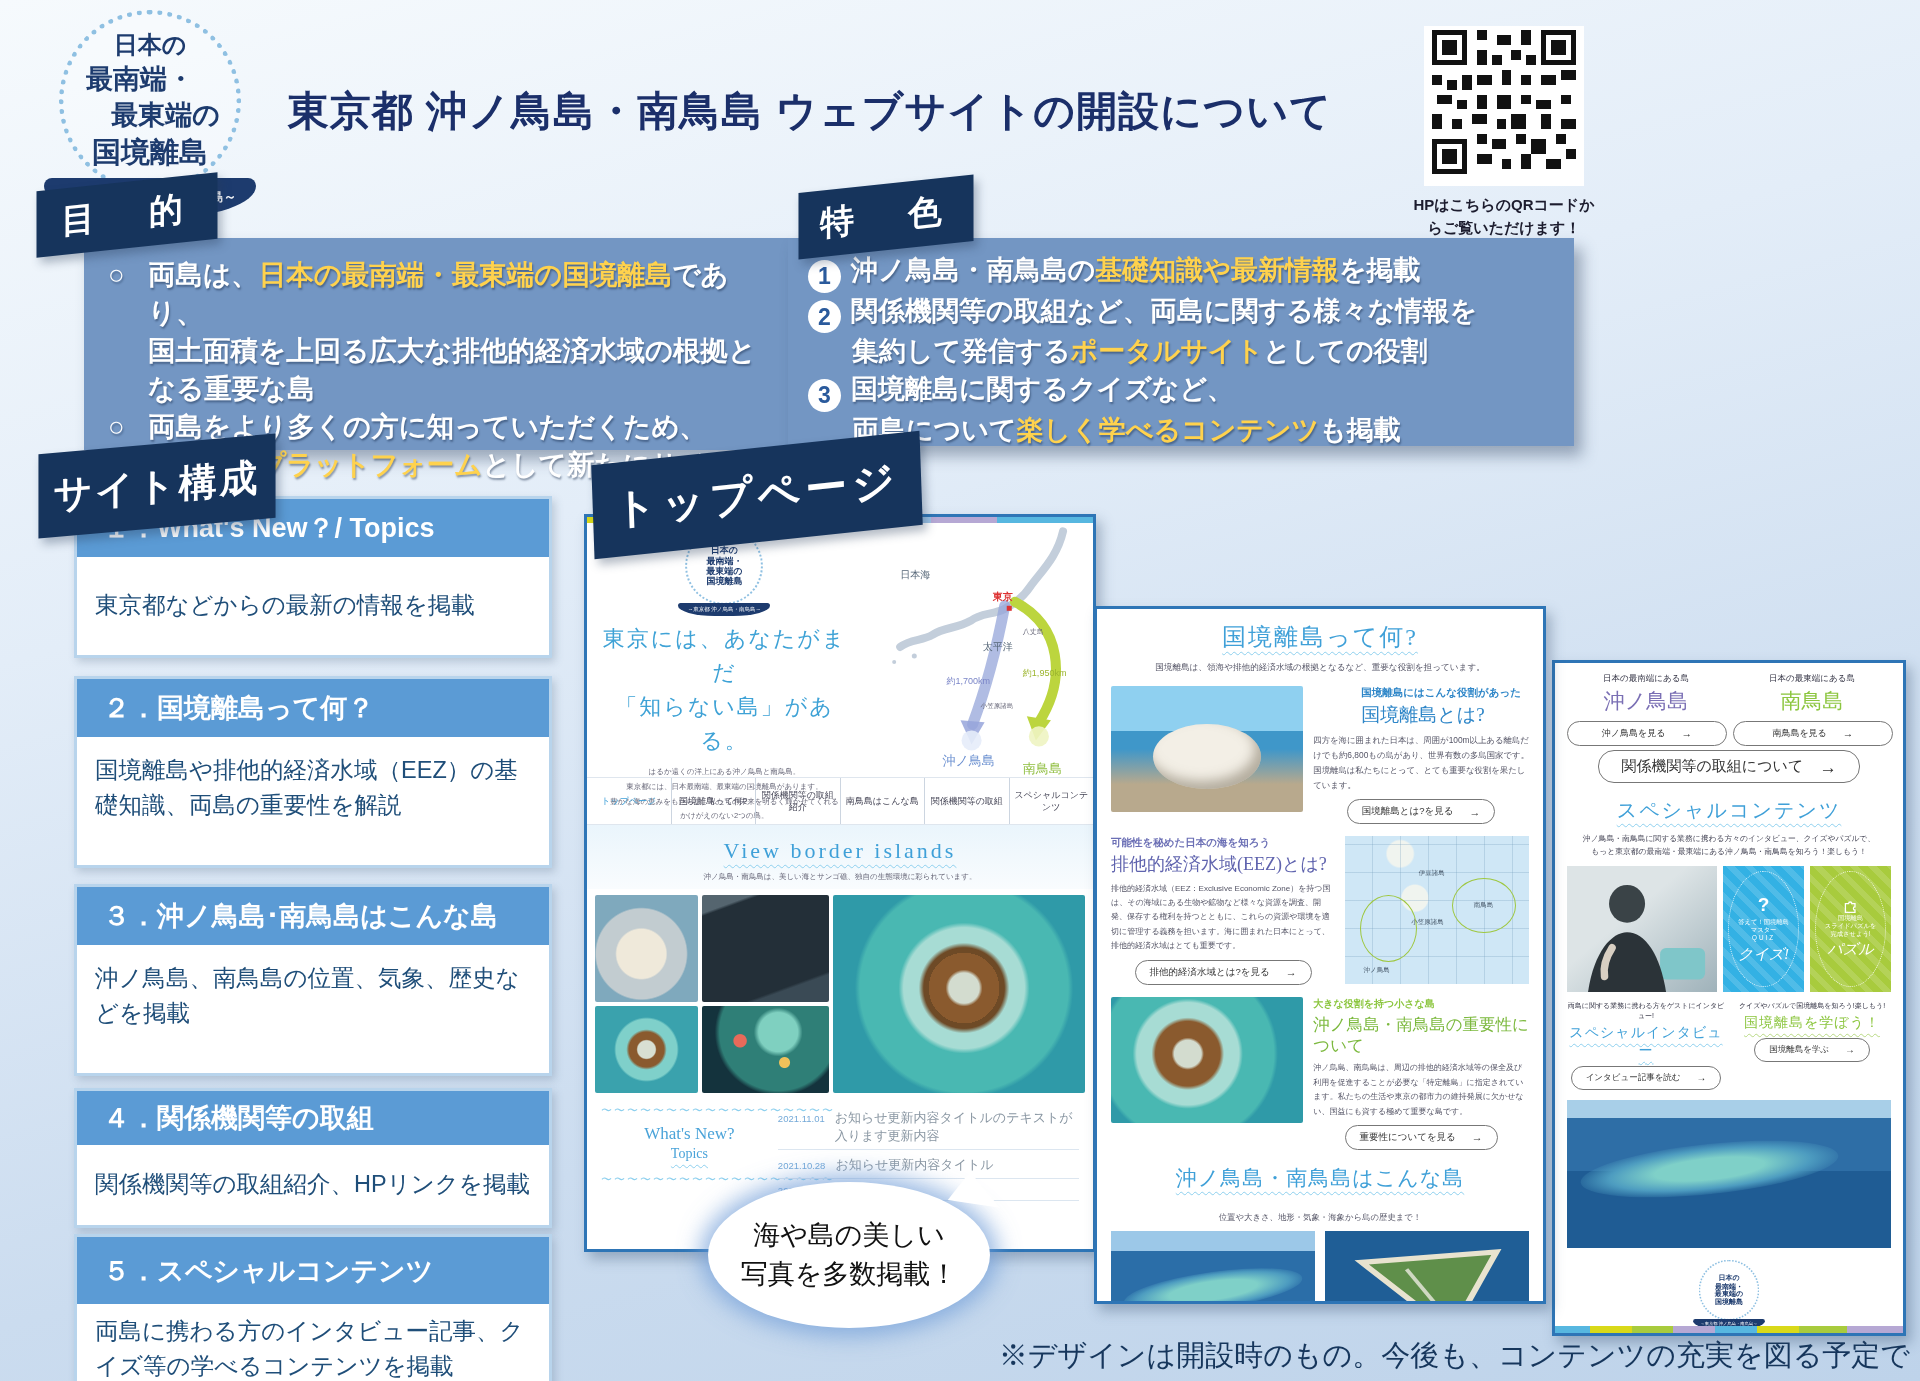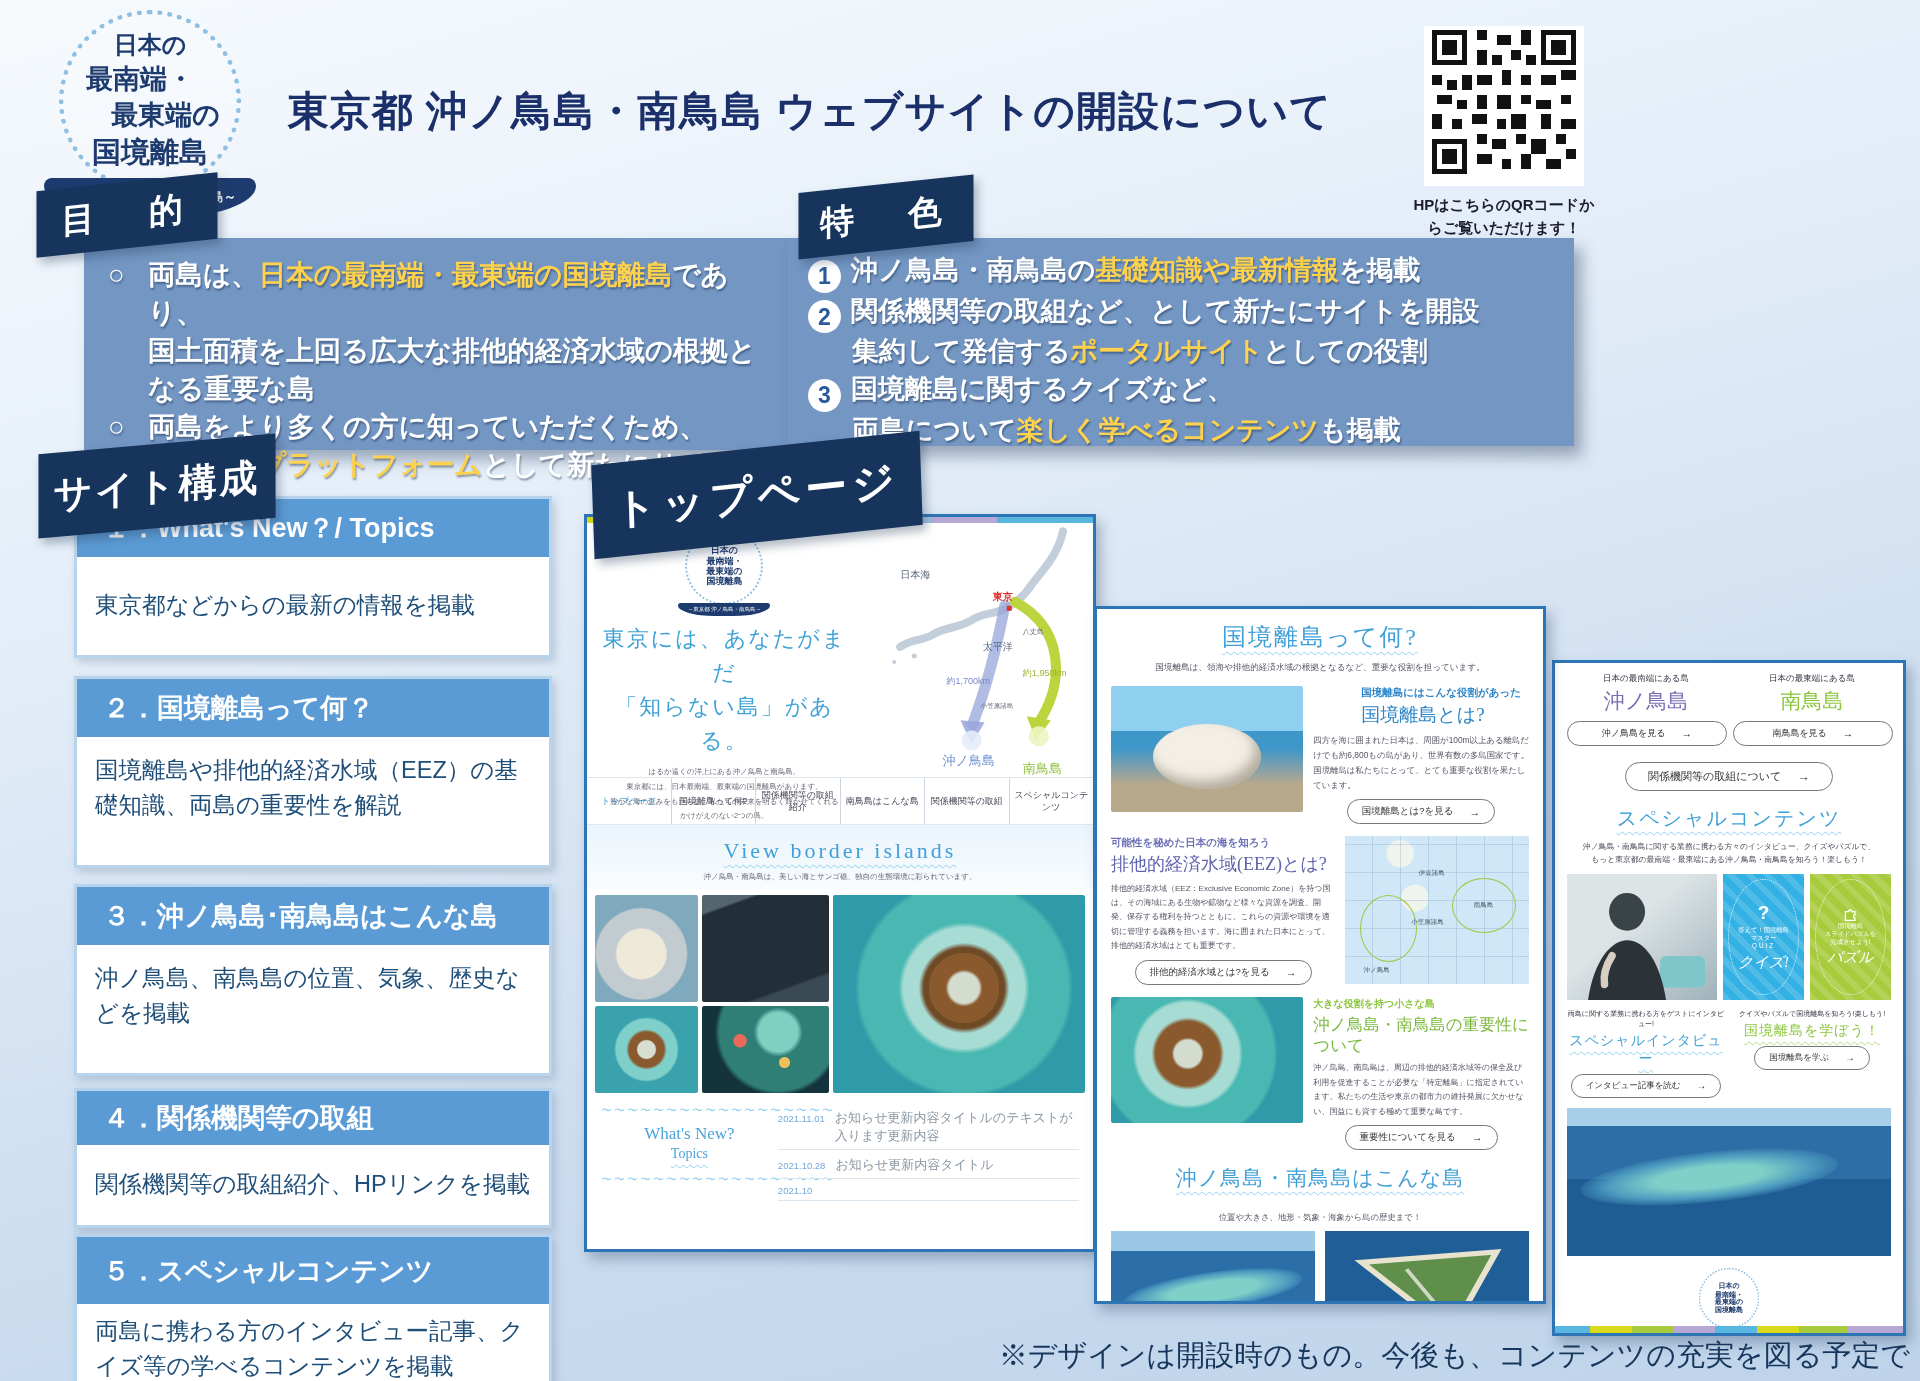--- a/index.html
+++ b/index.html
@@ -246,21 +246,21 @@
       <div><span class="hl">情報発信プラットフォーム</span><span>として新たにサイトを開設</span></div>
     </div>
   </div>
 
   <div class="slab lbl-feature">特　色</div>
   <div class="bluebox box-feature">
     <div>
       <span class="cnum">1</span><span>沖ノ鳥島・南鳥島の</span><span class="hl">基礎知識や最新情報</span><span>を掲載</span>
     </div>
     <div>
-      <span class="cnum">2</span><span>関係機関等の取組など、として新たにサイトを開設</span>
+      <span class="cnum">2</span><span>関係機関等の取組など、両島に関する様々な情報を</span>
       <div class="findent"><span>集約して発信する</span><span class="hl">ポータルサイト</span><span>としての役割</span></div>
     </div>
     <div>
       <span class="cnum">3</span><span>国境離島に関するクイズなど、</span>
       <div class="findent"><span>両島について</span><span class="hl">楽しく学べるコンテンツ</span><span>も掲載</span></div>
     </div>
   </div>
 
   <div class="slab lbl-site">サイト構成</div>
 
@@ -462,21 +462,21 @@
       <div class="p3-col">
         <div class="p3-kick">日本の最東端にある島</div>
         <div class="p3-title serif" style="color:#8cc63f;">南鳥島</div>
         <div class="pill" style="font-size:9px;width:82%;">
           <span>南鳥島を見る</span>
           <span class="arrow">→</span>
         </div>
       </div>
     </div>
 
-    <div class="pill" style="margin-top:16px;font-size:11px;padding:6px 22px;">
+    <div class="pill" style="margin-top:4px;font-size:15px;padding:6px 22px;">
       <span>関係機関等の取組について</span>
       <span class="arrow">→</span>
     </div>
 
     <h2 class="p3-h1 serif wavy">スペシャルコンテンツ</h2>
     <div class="p3-sub">
       <div>沖ノ鳥島・南鳥島に関する業務に携わる方々のインタビュー、クイズやパズルで、</div>
       <div>もっと東京都の最南端・最東端にある沖ノ鳥島・南鳥島を知ろう！楽しもう！</div>
     </div>
 
@@ -541,16 +541,20 @@
           <div>最東端の</div>
           <div>国境離島</div>
         </div>
         <div class="mini-ribbon">～東京都 沖ノ鳥島・南鳥島～</div>
       </div>
 
     </div>
     <div class="p3-strip"></div>
   </div>
 
+  <div class="bubble">
+    <div>海や島の美しい</div>
+    <div>写真を多数掲載！</div>
+  </div>
 
   <div class="footnote">※デザインは開設時のもの。今後も、コンテンツの充実を図る予定です。</div>
 
 </div>
 
 </body></html>

